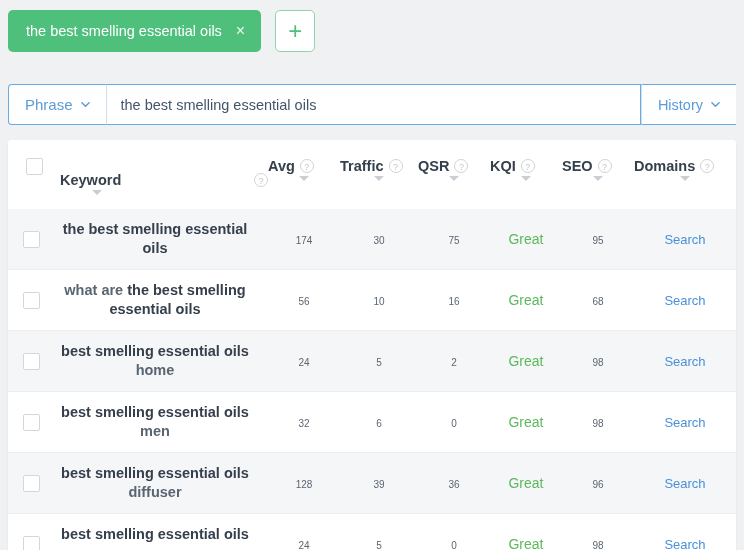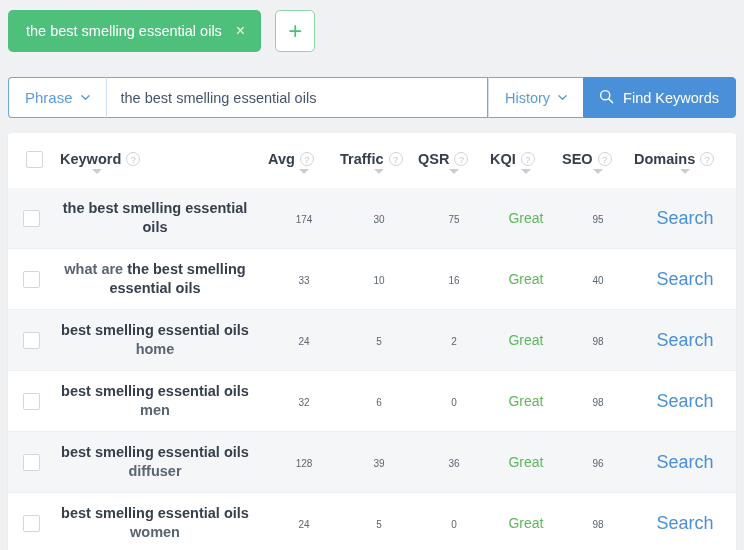--- a/index.html
+++ b/index.html
@@ -59,21 +59,21 @@
     align-items: center;
     justify-content: center;
     box-sizing: border-box;
     cursor: pointer;
   }
 
   
   .searchbar {
     display: flex;
     align-items: stretch;
-    margin: 25px 8px 0 8px;
+    margin: 32px 8px 0 8px;
     height: 41px;
     box-sizing: border-box;
   }
   .sb-type {
     display: flex;
     align-items: center;
     gap: 8px;
     border: 1px solid #69a9e6;
     border-right: none;
     border-radius: 4px 0 0 4px;
@@ -156,21 +156,21 @@
     padding: 18px 0 14px 0;
     vertical-align: top;
     position: relative;
   }
   .th-inner {
     display: flex;
     align-items: center;
     gap: 5px;
   }
   th.col-check .th-inner { justify-content: flex-start; padding-left: 18px; }
-  th.col-keyword .th-inner { justify-content: flex-start; padding-left: 6px; }
+  th.col-keyword .th-inner { justify-content: space-between; padding-left: 6px; margin-top: 14px; }
 
   .qmark {
     width: 14px;
     height: 14px;
     border: 1px solid #cfd3d8;
     border-radius: 50%;
     color: #c2c7cd;
     font-size: 9px;
     line-height: 14px;
     text-align: center;
@@ -223,21 +223,21 @@
   .kw-text {
     font-size: 14.5px;
     color: #36404d;
     line-height: 1.32;
     padding-right: 12px;
   }
   .kw-text b { font-weight: bold; }
   .kw-text span.plain { font-weight: bold; color: #5a6572; }
   .num { color: #5a6572; font-size: 10px; }
   .kqi-great { color: #5cb85c; font-size: 14px; }
-  .search-link { color: #4a90d9; font-size: 18px; cursor: pointer; }
+  .search-link { color: #4a90d9; font-size: 13px; cursor: pointer; }
 </style>
 </head>
 <body>
 
 <div class="tabbar">
   <div class="tab-pill">
     <span class="tab-label">the best smelling essential oils</span>
     <span class="tab-close">×</span>
   </div>
   <div class="tab-add">
@@ -262,29 +262,20 @@
 
   <div class="sb-history">
     <span>History</span>
     <span class="chev">
       <svg width="9" height="9" viewBox="0 0 10 10">
           <path d="M1 3 L5 7 L9 3" stroke="#5b9bd9" stroke-width="1.6" fill="none" stroke-linecap="round" stroke-linejoin="round"></path>
         </svg>
     </span>
   </div>
 
-  <div class="sb-find">
-    <span>
-      <svg width="15" height="15" viewBox="0 0 16 16">
-        <circle cx="6.6" cy="6.6" r="4.9" stroke="#ffffff" stroke-width="1.5" fill="none"></circle>
-        <line x1="10.3" y1="10.3" x2="14.6" y2="14.6" stroke="#ffffff" stroke-width="1.5" stroke-linecap="round"></line>
-      </svg>
-    </span>
-    <span>Find Keywords</span>
-  </div>
 </div>
 
 <div class="card">
   <table class="kw">
     <colgroup>
       <col style="width:46px">
       <col style="width:214px">
       <col style="width:72px">
       <col style="width:78px">
       <col style="width:72px">
@@ -375,25 +366,25 @@
           <td><span class="num">75</span></td>
           <td><span class="kqi-great">Great</span></td>
           <td><span class="num">95</span></td>
           <td><span class="search-link">Search</span></td>
         </tr>
         <tr class=" row-sep">
           <td class="col-check"><span class="cb"></span></td>
           <td class="col-keyword">
             <div class="kw-text"><span class="plain">what are </span><b>the best smelling essential oils</b></div>
           </td>
-          <td><span class="num">33</span></td>
+          <td><span class="num">56</span></td>
           <td><span class="num">10</span></td>
           <td><span class="num">16</span></td>
           <td><span class="kqi-great">Great</span></td>
-          <td><span class="num">40</span></td>
+          <td><span class="num">68</span></td>
           <td><span class="search-link">Search</span></td>
         </tr>
         <tr class="row-alt row-sep">
           <td class="col-check"><span class="cb"></span></td>
           <td class="col-keyword">
             <div class="kw-text"><b>best smelling essential oils</b><span class="plain"> home</span></div>
           </td>
           <td><span class="num">24</span></td>
           <td><span class="num">5</span></td>
           <td><span class="num">2</span></td>

